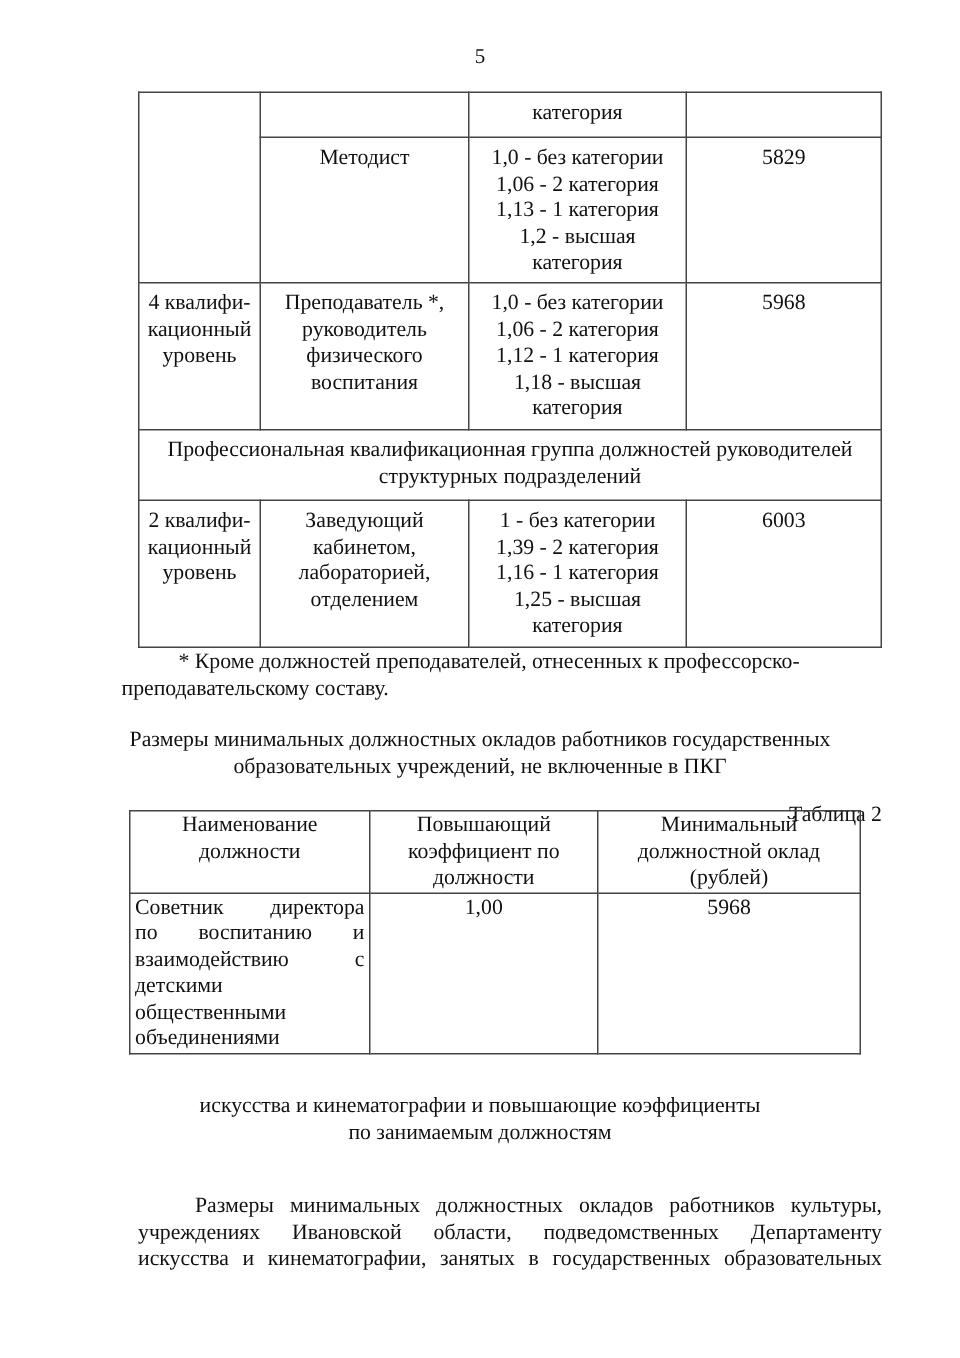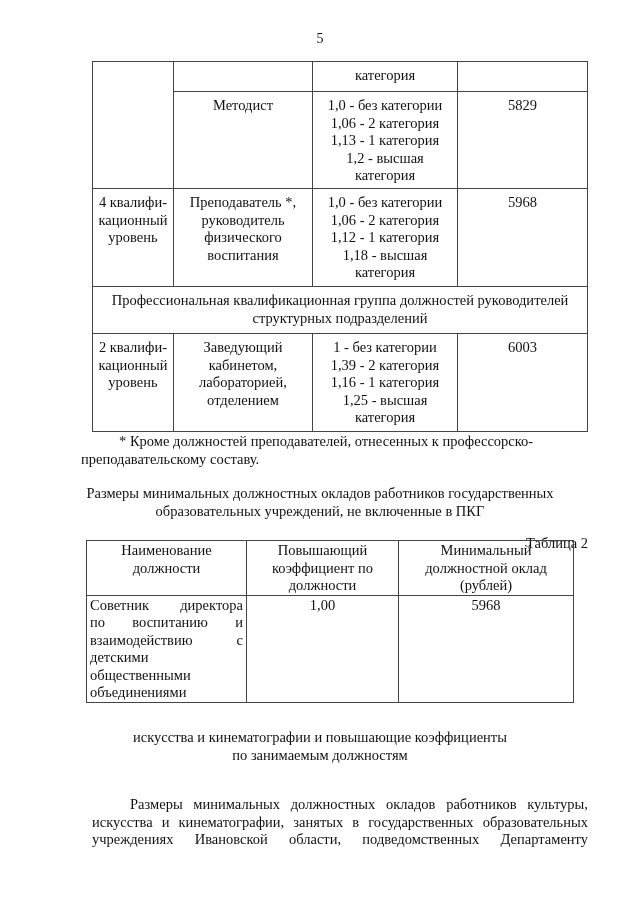--- a/index.html
+++ b/index.html
@@ -193,28 +193,28 @@
 <div class="abs para">
   <div class="pline first">
     <span>Размеры</span>
     <span>минимальных</span>
     <span>должностных</span>
     <span>окладов</span>
     <span>работников</span>
     <span>культуры,</span>
   </div>
   <div class="pline">
+    <span>учреждениях</span>
+    <span>Ивановской</span>
+    <span>области,</span>
+    <span>подведомственных</span>
+    <span>Департаменту</span>
+  </div>
+  <div class="pline">
     <span>искусства</span>
     <span>и</span>
     <span>кинематографии,</span>
     <span>занятых</span>
     <span>в</span>
     <span>государственных</span>
     <span>образовательных</span>
   </div>
-  <div class="pline">
-    <span>учреждениях</span>
-    <span>Ивановской</span>
-    <span>области,</span>
-    <span>подведомственных</span>
-    <span>Департаменту</span>
-  </div>
 </div>
 
 </body></html>

